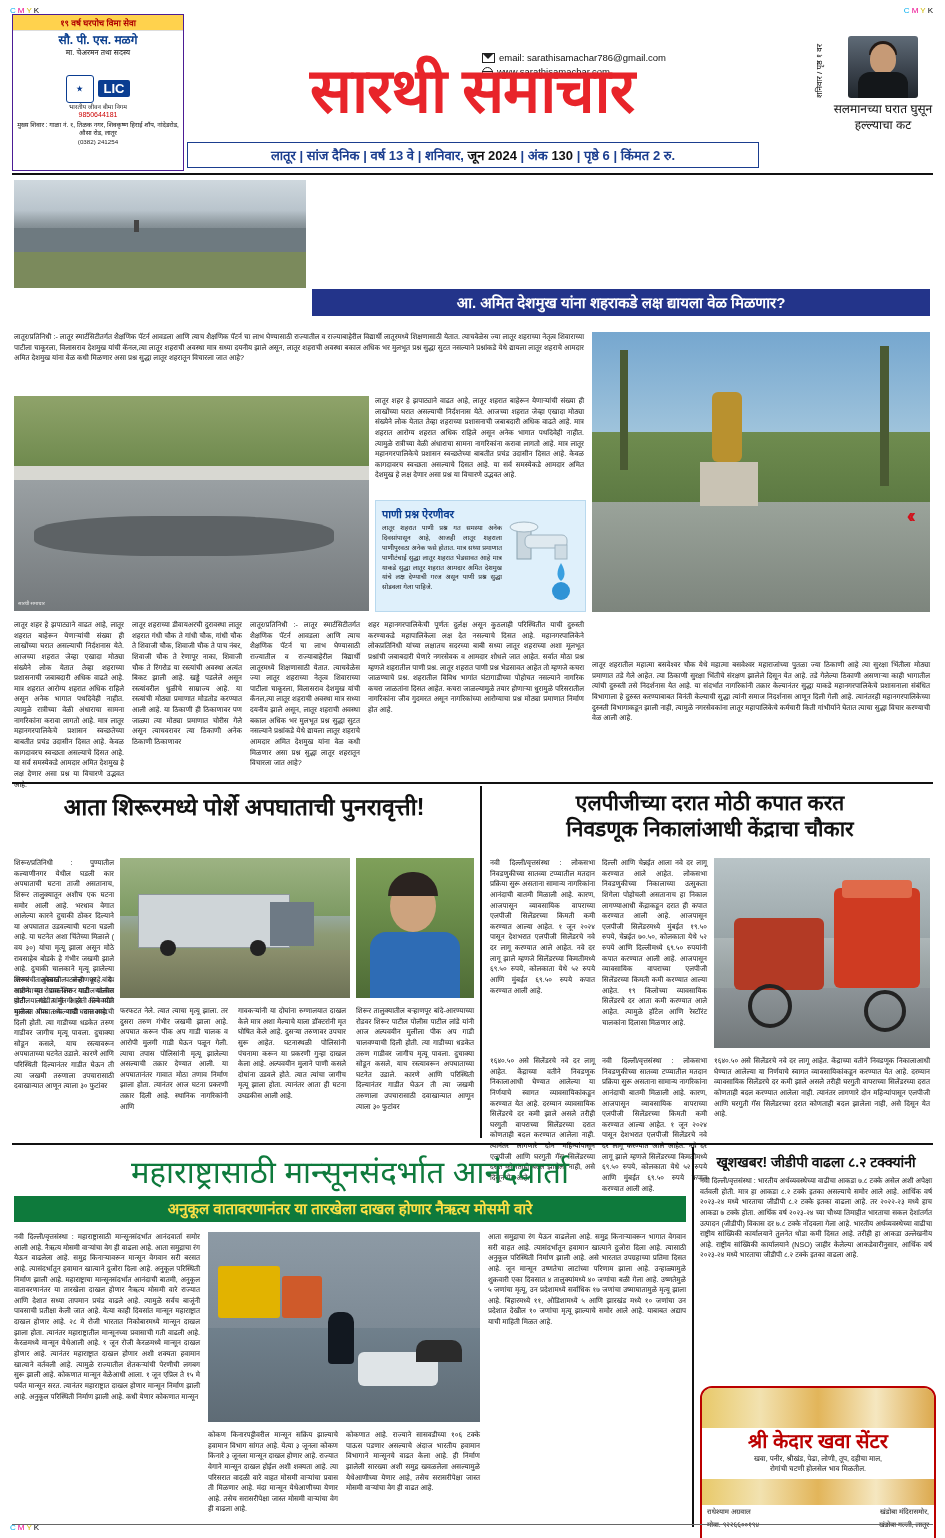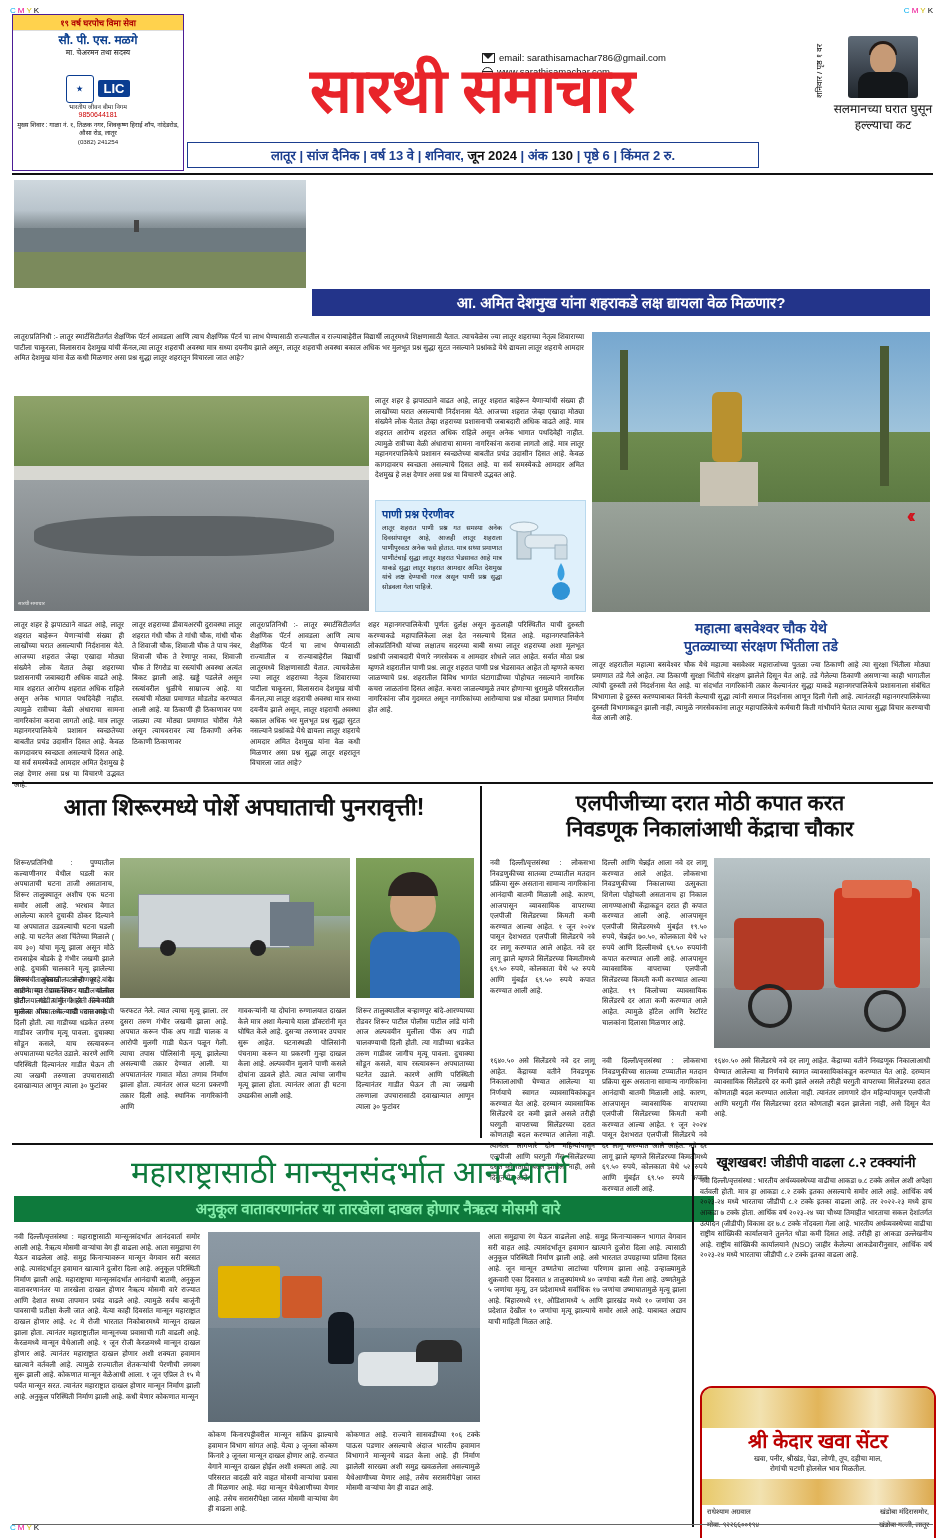--- a/index.html
+++ b/index.html
@@ -35,21 +35,21 @@
   .personbox .cap{font-size:12px;color:#111;line-height:1.35;margin-top:3px;}
   .vertline{position:absolute;right:108px;top:30px;font-size:8px;color:#111;writing-mode:vertical-rl;transform:rotate(180deg);line-height:1.2;}
   .infobar{position:absolute;left:175px;top:128px;width:570px;height:24px;border:1.5px solid #1b3e8f;display:flex;align-items:center;justify-content:center;color:#1b3e8f;font-size:13px;font-weight:bold;background:#fff;}
   .infobar .n{color:#111;}
   .rule{position:absolute;background:#111;}
   
   .hl{position:absolute;}
   .imgph{position:absolute;overflow:hidden;background:#bbb;}
   .col{position:absolute;font-size:7.1px;line-height:1.5;color:#111;text-align:justify;}
   .banner-blue{background:#23348a;color:#fff;font-weight:bold;text-align:center;}
-  .banner-green{background:#0e7a3c;color:#86efac;font-weight:bold;text-align:center;padding-left:28px;}
+  .banner-green{background:#0e7a3c;color:#fde047;font-weight:bold;text-align:center;}
   .headline-main{font-size:40px;font-weight:bold;color:#111;text-align:center;letter-spacing:-0.5px;}
   .headline-2{font-size:23px;font-weight:bold;color:#111;}
   .headline-3{font-size:19px;font-weight:bold;color:#111;}
   .subhead{font-size:12.5px;font-weight:bold;color:#111;}
   .boxhead{font-size:11px;font-weight:bold;color:#0a3d91;}
   .blue{color:#1b3e8f;}
   
   .ph-street{background:linear-gradient(180deg,#cfd8de 0%,#b9c4cc 28%,#8f9aa0 40%,#6f7a80 52%,#99a56f 70%,#7d8a5a 100%);}
   .ph-road{background:linear-gradient(180deg,#aab4bb 0%,#9aa4ab 35%,#6d757a 60%,#5d6569 100%);}
   .ph-statue{background:linear-gradient(180deg,#8fb8d8 0%,#a9c7dd 30%,#86a36a 55%,#6e8a52 100%);}
@@ -179,22 +179,20 @@
     <div class="arrow-red" style="position:absolute;right:18px;top:172px;">‹‹</div>
   </div>
 
   <div class="col" style="left:14px;top:620px;width:110px;">लातूर शहर हे झपाट्याने वाढत आहे, लातूर शहरात बाहेरून येणाऱ्यांची संख्या ही लाखोंच्या घरात असल्याची निर्दशनास येते. आजच्या शहरात जेव्हा एखादा मोठ्या संख्येने लोक येतात तेव्हा शहराच्या प्रशासनाची जबाबदारी अधिक वाढते आहे. मात्र शहरात आरोग्य शहरात अधिक राहिले असून अनेक भागात पथदिवेही नाहीत. त्यामुळे रात्रीच्या वेळी अंधाराचा सामना नागरिकांना करावा लागतो आहे. मात्र लातूर महानगरपालिकेचे प्रशासन स्वच्छतेच्या बाबतीत प्रचंड उदासीन दिसत आहे. केवळ कागदावरच स्वच्छता असल्याचे दिसत आहे. या सर्व समस्येकडे आमदार अमित देशमुख हे लक्ष देणार असा प्रश्न या विचारणे उद्भवत आहे.</div>
   <div class="col" style="left:132px;top:620px;width:110px;">लातूर शहराच्या डीवायअरची दुरावस्था
 लातूर शहरात गंधी चौक ते गांधी चौक, गांधी चौक ते शिवाजी चौक, शिवाजी चौक ते पाच नंबर, शिवाजी चौक ते रेणापूर नाका, शिवाजी चौक ते रिंगरोड या रस्त्यांची अवस्था अत्यंत बिकट झाली आहे. खड्डे पडलेले असून रस्त्यांवरील धुळीचे साम्राज्य आहे. या रस्त्यांची मोठ्या प्रमाणात मोडतोड करण्यात आली आहे. या ठिकाणी ही ठिकाणावर पण जाळ्या त्या मोठ्या प्रमाणात चोरीस गेले असून त्याचवरावर त्या ठिकाणी अनेक ठिकाणी ठिकाणावर</div>
   <div class="col" style="left:250px;top:620px;width:110px;">लातूर/प्रतिनिधी :- लातूर स्मार्टसिटीतर्गत शैक्षणिक पॅटर्न आवडला आणि त्याच शैक्षणिक पॅटर्न चा लाभ घेण्यासाठी राज्यातील व राज्याबाहेरील विद्यार्थी लातूरमध्ये शिक्षणासाठी येतात. त्याचवेळेस ज्या लातूर शहराच्या नेतृत्व शिवाराच्या पाटीला चाकूरला, विलासराव देशमुख यांची कॅनल,त्या लातूर शहराची अवस्था मात्र सध्या दयनीय झाले असून, लातूर शहराची अवस्था बकाल अधिक भर मुलभूत प्रश्न सुद्धा सुटत नसल्याने प्रश्नांकडे येथे द्यायला लातूर शहराचे आमदार अमित देशमुख यांना वेळ कधी मिळणार असा प्रश्न सुद्धा लातूर शहरातून विचारला जात आहे?</div>
   <div class="col" style="left:368px;top:620px;width:216px;">शहर महानगरपालिकेची पूर्णतः दुर्लक्ष असून कुठलाही परिस्थितीत याची दुरुस्ती करण्याकडे महापालिकेला लक्ष देत नसल्याचे दिसत आहे. महानगरपालिकेने लोकप्रतिनिधी यांच्या लक्षातच सदरच्या बाबी सध्या लातूर शहराच्या अशा मूलभूत प्रश्नांची जबाबदारी घेणारे नगरसेवक व आमदार शोधले जात आहेत.
 सर्वात मोठा प्रश्न म्हणजे शहरातील पाणी प्रश्न. लातूर शहरात पाणी प्रश्न भेडसावत आहेत तो म्हणजे कचरा जाळण्याचे प्रश्न. शहरातील विविध भागांत घंटागाडीच्या पोहोचत नसल्याने नागरिक कचरा जाळतांना दिसत आहेत. कचरा जाळल्यामुळे तयार होणाऱ्या धुरामुळे परिसरातील नागरिकांना जीव गुदमरत असून नागरिकांच्या आरोग्याचा प्रश्न मोठ्या प्रमाणात निर्माण होत आहे.</div>
 
-  <div class="hl subhead blue" style="left:592px;top:620px;width:338px;text-align:center;white-space:pre-line;font-size:14px;line-height:1.25;">महात्मा बसवेश्वर चौक येथे
-पुतळ्याच्या संरक्षण भिंतीला तडे</div>
   <div class="col" style="left:592px;top:660px;width:338px;">लातूर शहरातील महात्मा बसवेश्वर चौक येथे महात्मा बसवेश्वर महाराजांच्या पुतळा ज्या ठिकाणी आहे त्या सुरक्षा भिंतीला मोठ्या प्रमाणात तडे गेले आहेत. त्या ठिकाणी सुरक्षा भिंतीचे संरक्षण झालेले दिसून येत आहे. तडे गेलेल्या ठिकाणी असणाऱ्या काही भागातील त्यांची दुरुस्ती तसे निदर्शनास येत आहे. या संदर्भात नागरिकांनी तक्रार केल्यानंतर सुद्धा याकडे महानगरपालिकेचे प्रशासनाला संबंधित विभागाला हे दुरुस्त करण्याबाबत विनंती केल्याची सुद्धा त्यांनी समाज निदर्शनास आणून दिली गेली आहे. त्यानंतरही महानगरपालिकेच्या दुरुस्ती विभागाकडून झाली नाही, त्यामुळे नगरसेवकांना लातूर महापालिकेचे कर्मचारी किती गांभीर्याने घेतात त्याचा सुद्धा विचार करण्याची वेळ आली आहे.</div>
 
   <div class="rule" style="left:12px;top:782px;width:921px;height:2px;"></div>
 
   <div class="hl headline-2" style="left:14px;top:790px;width:460px;text-align:center;">आता शिरूरमध्ये पोर्शे अपघाताची पुनरावृत्ती!</div>
 
   <div class="col" style="left:14px;top:858px;width:100px;">शिरूर/प्रतिनिधी : पुण्यातील कल्याणीनगर येथील घडली कार अपघाताची घटना ताजी असतानाच, शिरूर तालुक्यातून अशीच एक घटना समोर आली आहे. भरधाव वेगात आलेल्या कारने दुचाकी ठोकर दिल्याने या अपघातात उडवल्याची घटना घडली आहे. या घटनेत अशा चिंतेच्या मिळाले ( वय ३०) यांचा मृत्यू झाला असून मोठे रावसाहेब बोडके हे गंभीर जखमी झाले आहे. दुचाकी चालकाने मृत्यू झालेल्या तरुणांची ओळख पटलेली आहे. या गाडीने मृत पावलेल्या गाडी चालवत होती. या गाडीत मुलगी होती तिने गाडी चालवत अपघात केल्याची घटना आहे.</div>
   <div class="col" style="left:14px;top:975px;width:100px;">शिरूर तालुक्यातील बऱ्हाणपूर बांदे-आरण्याच्या रोडवर शिरूर पाटील पोलीस पाटील लांडे यांनी आज अल्पवयीन मुलीला पीक अप गाडी चालवण्याची दिली होती. त्या गाडीच्या धडकेत तरुण गाडीवर जागीच मृत्यू पावला. दुचाक्या सोडून कसले, याच रस्त्यावरून अपघाताच्या घटनेत उडाले. कारणे आणि परिस्थिती दिल्यानंतर गाडीत घेऊन ती त्या जखमी तरुणाला उपचारासाठी दवाखान्यात आणून त्याला ३० फुटांवर</div>
 
   <div class="imgph ph-truck" style="left:120px;top:858px;width:230px;height:140px;">

